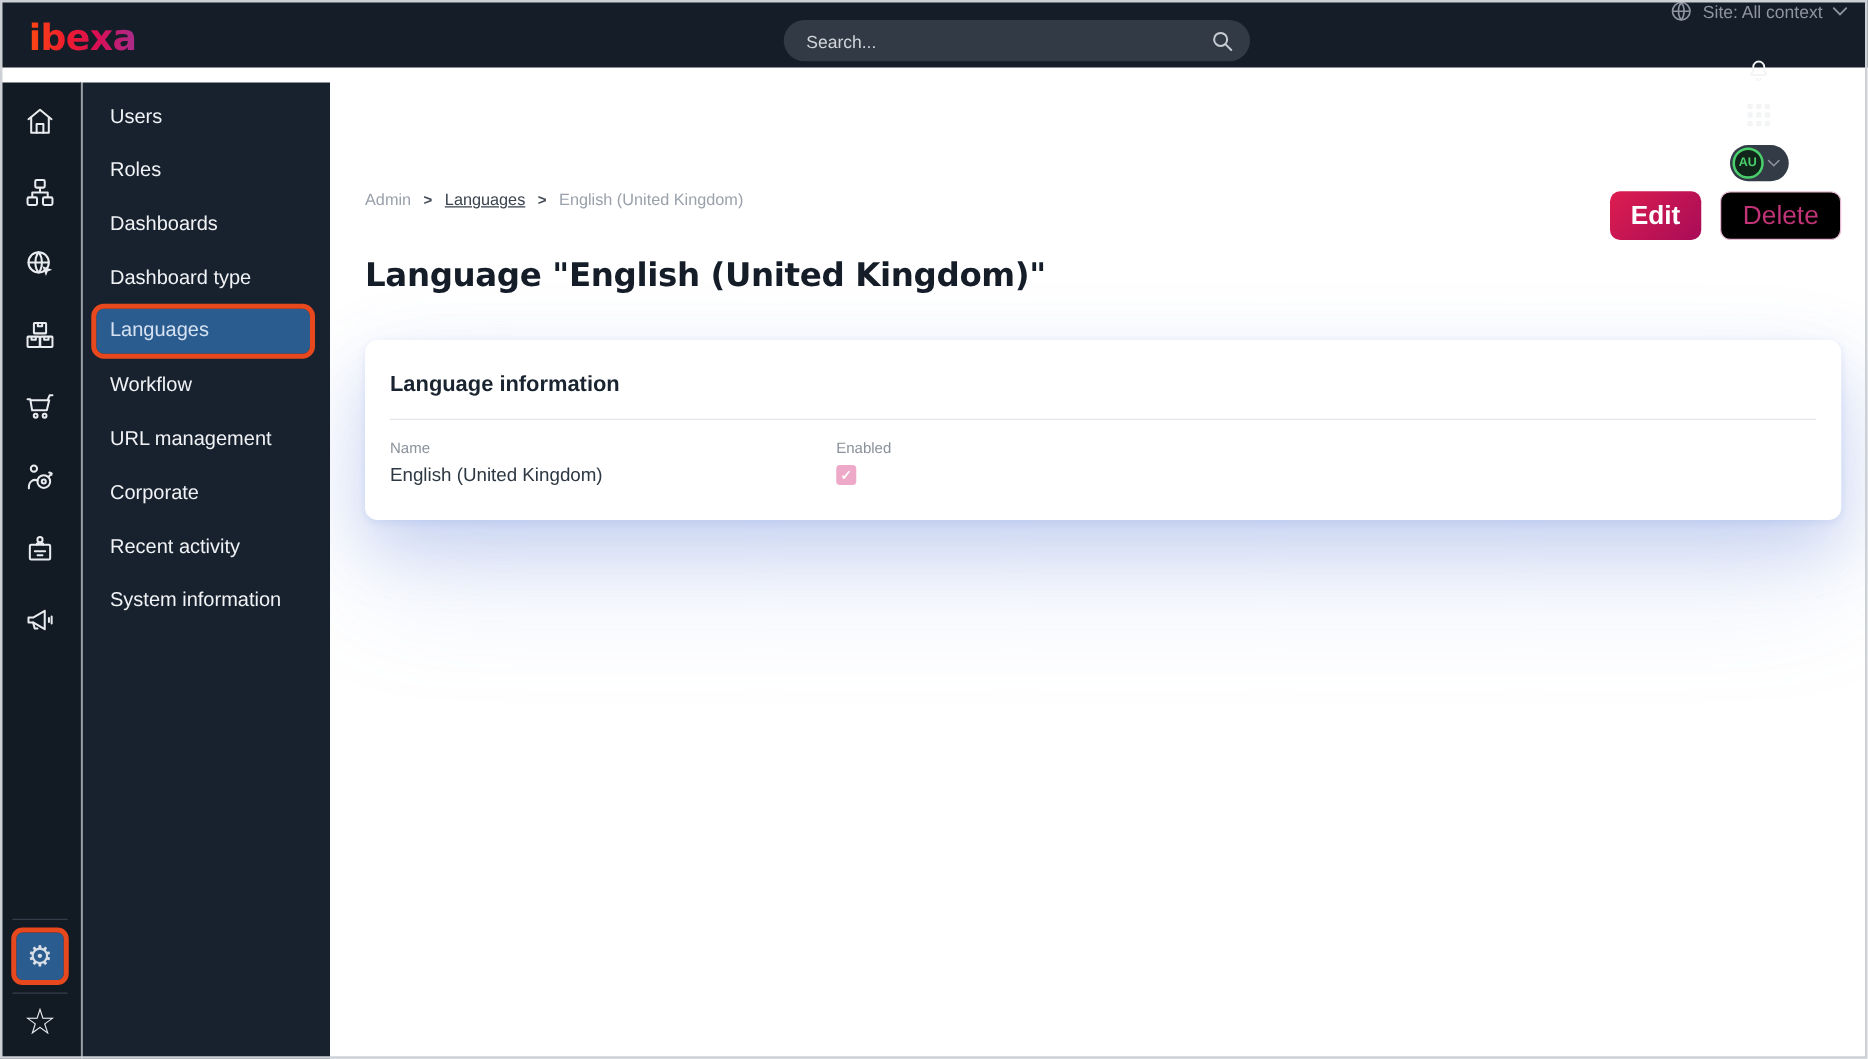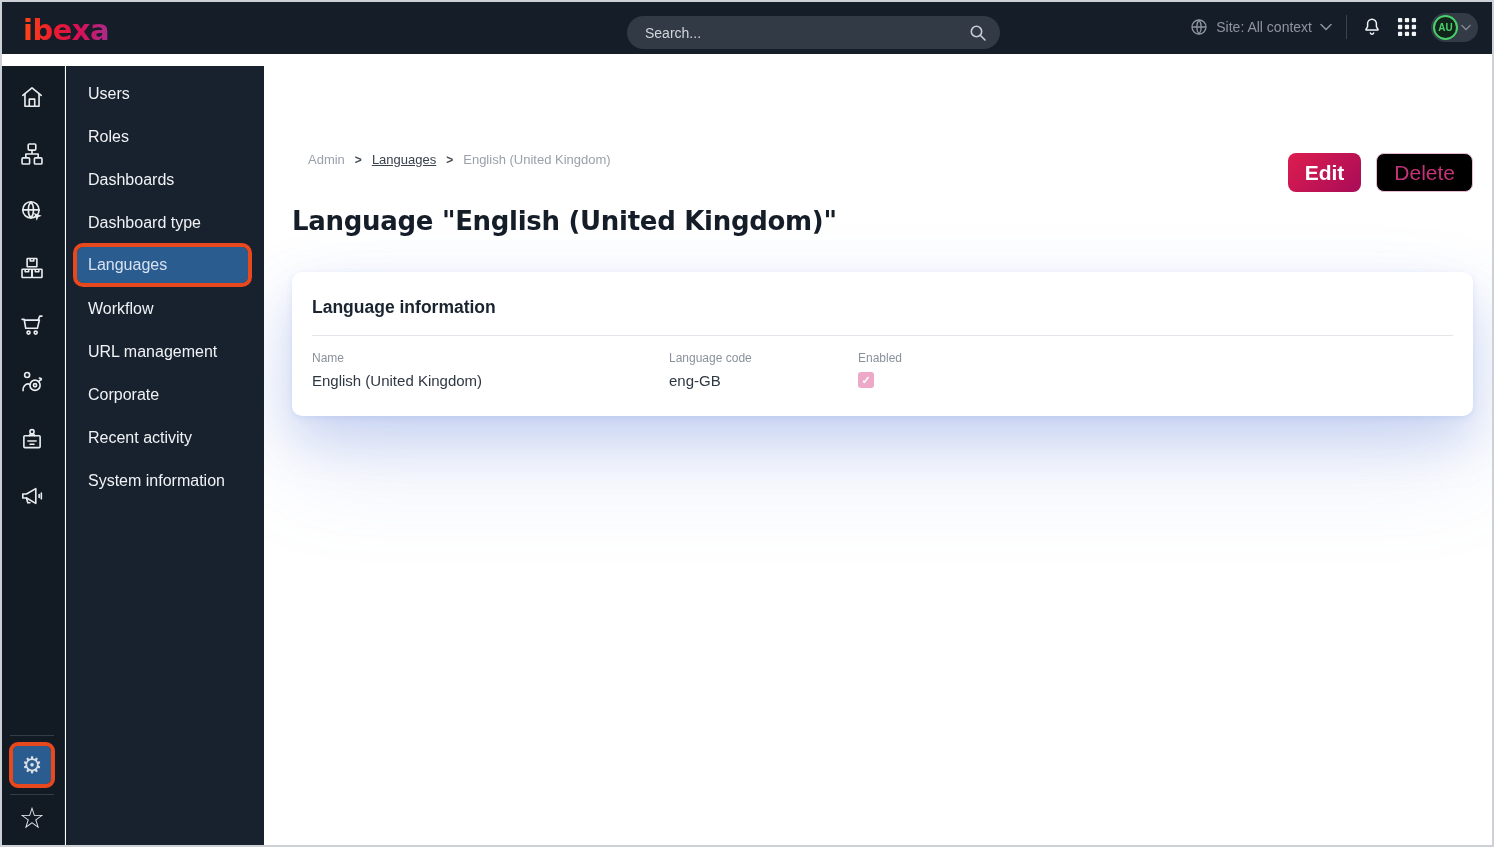--- a/index.html
+++ b/index.html
@@ -12,21 +12,21 @@
   .logo { position:absolute; left:23px; top:15px; font-family:"DejaVu Sans", sans-serif;
           font-size:29px; font-weight:800; letter-spacing:-.5px; line-height:1.1;
           background:linear-gradient(90deg,#ff4713 0%,#ed1c2e 35%,#d80f56 65%,#a92c8c 100%);
           -webkit-background-clip:text; background-clip:text; color:transparent; cursor:pointer; }
   .search { position:absolute; left:627px; top:16px; width:373px; height:33px;
             background:#313a45; border-radius:17px; display:flex; align-items:center; }
   .search input { flex:1; background:transparent; border:none; outline:none; color:#e8ebef;
                   font-size:14px; padding:0 8px 0 18px; font-family:"Liberation Sans",sans-serif; }
   .search input::placeholder { color:#d2d6db; opacity:1; }
   .search .mag { margin-right:13px; display:flex; }
-  .top-right { position:absolute; right:16px; top:0; height:100%; display:flex; align-items:center; gap:14px; }
+  .top-right { position:absolute; right:16px; top:0; height:100%; display:flex; align-items:center; gap:14px;flex-direction:column; }
   .sitectx { display:flex; align-items:center; gap:8px; color:#8e95a0; font-size:14px; cursor:pointer; }
   .vdiv { width:1px; height:24px; background:#3b434e; }
   .iconbtn { display:flex; align-items:center; justify-content:center; cursor:pointer; }
   .avatar-pill { display:flex; align-items:center; gap:3px; background:#333b46; border-radius:15px;
                  padding:2px 7px 2px 2px; cursor:pointer; }
   .avatar { width:25px; height:25px; border-radius:50%; border:2px solid #49d06c; background:#12251b;
             color:#49d06c; font-size:10px; font-weight:700; display:flex; align-items:center; justify-content:center; }
 
   
   .rail { position:absolute; top:66px; left:0; bottom:0; width:65px; background:#121a24;
@@ -45,21 +45,21 @@
   .menu { position:absolute; top:66px; left:66px; bottom:0; width:198px; background:#18222e;
           padding-top:6px; z-index:3; }
   .menu-item { height:43px; display:flex; align-items:center; padding-left:22px;
                color:#f0f2f5; font-size:16px; cursor:pointer; }
   .menu-item.active { height:36px; margin:3px 16px 4px 11px; padding-left:11px;
                       background:#2b5c8f; border-radius:6px; outline:4px solid #e8481d;
                       color:#d6e2f2; }
 
   
   .content { position:absolute; top:66px; left:264px; right:0; bottom:0; background:#fff; }
-  .breadcrumb { position:absolute; top:86px; left:44px; display:flex; align-items:center; gap:10px;
+  .breadcrumb { position:absolute; top:86px; left:28px; display:flex; align-items:center; gap:10px;
                 font-size:13px; }
   .bc-muted { color:#9aa1ab; }
   .bc-sep { color:#434c56; font-weight:700; font-size:12px; }
   .bc-link { color:#39424d; text-decoration:underline; cursor:pointer; }
   .actions { position:absolute; top:87px; right:21px; display:flex; gap:15px; }
   .btn { height:39px; border-radius:8px; font-size:21px; font-weight:600; padding:0 17px;
          border:none; cursor:pointer; font-family:"Liberation Sans",sans-serif; }
   .btn-primary { background:linear-gradient(135deg,#dd1d4f 0%,#a80c58 100%); color:#fff; }
   .btn-secondary { background:#000000; border:1px solid #e9b9d2; color:#c23377; font-weight:400; }
   .page-title { position:absolute; top:140px; left:28px; font-family:"DejaVu Sans",sans-serif;
@@ -249,24 +249,20 @@
 
   <div class="card-wrap" style="top: 206px; left: 28px;">
     <div class="card" style="position: static;">
       <h2>Language information</h2>
       <hr>
       <div class="fields">
         <div class="field f1">
           <div class="flabel">Name</div>
           <div class="fvalue">English (United Kingdom)</div>
         </div>
-        <div class="field f2">
-          <div class="flabel">Language code</div>
-          <div class="fvalue">eng-GB</div>
-        </div>
         <div class="field f4">
           <div class="flabel">Enabled</div>
           <div class="checkbox">✓</div>
         </div>
       </div>
     </div>
   </div>
 </div>
 
 <div class="frame"></div>

